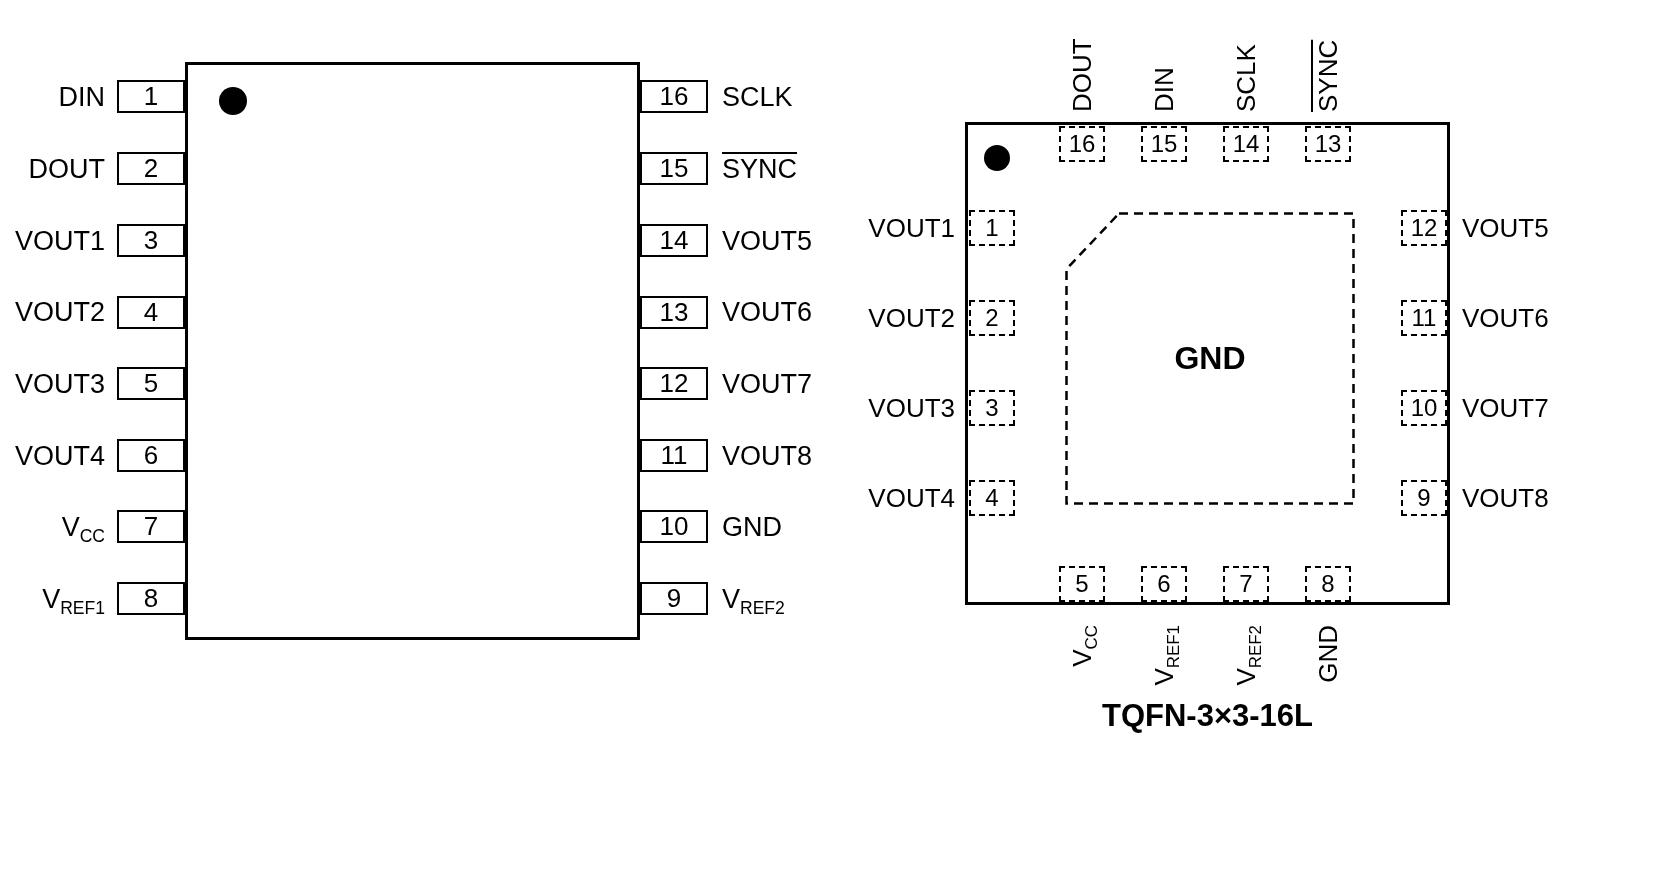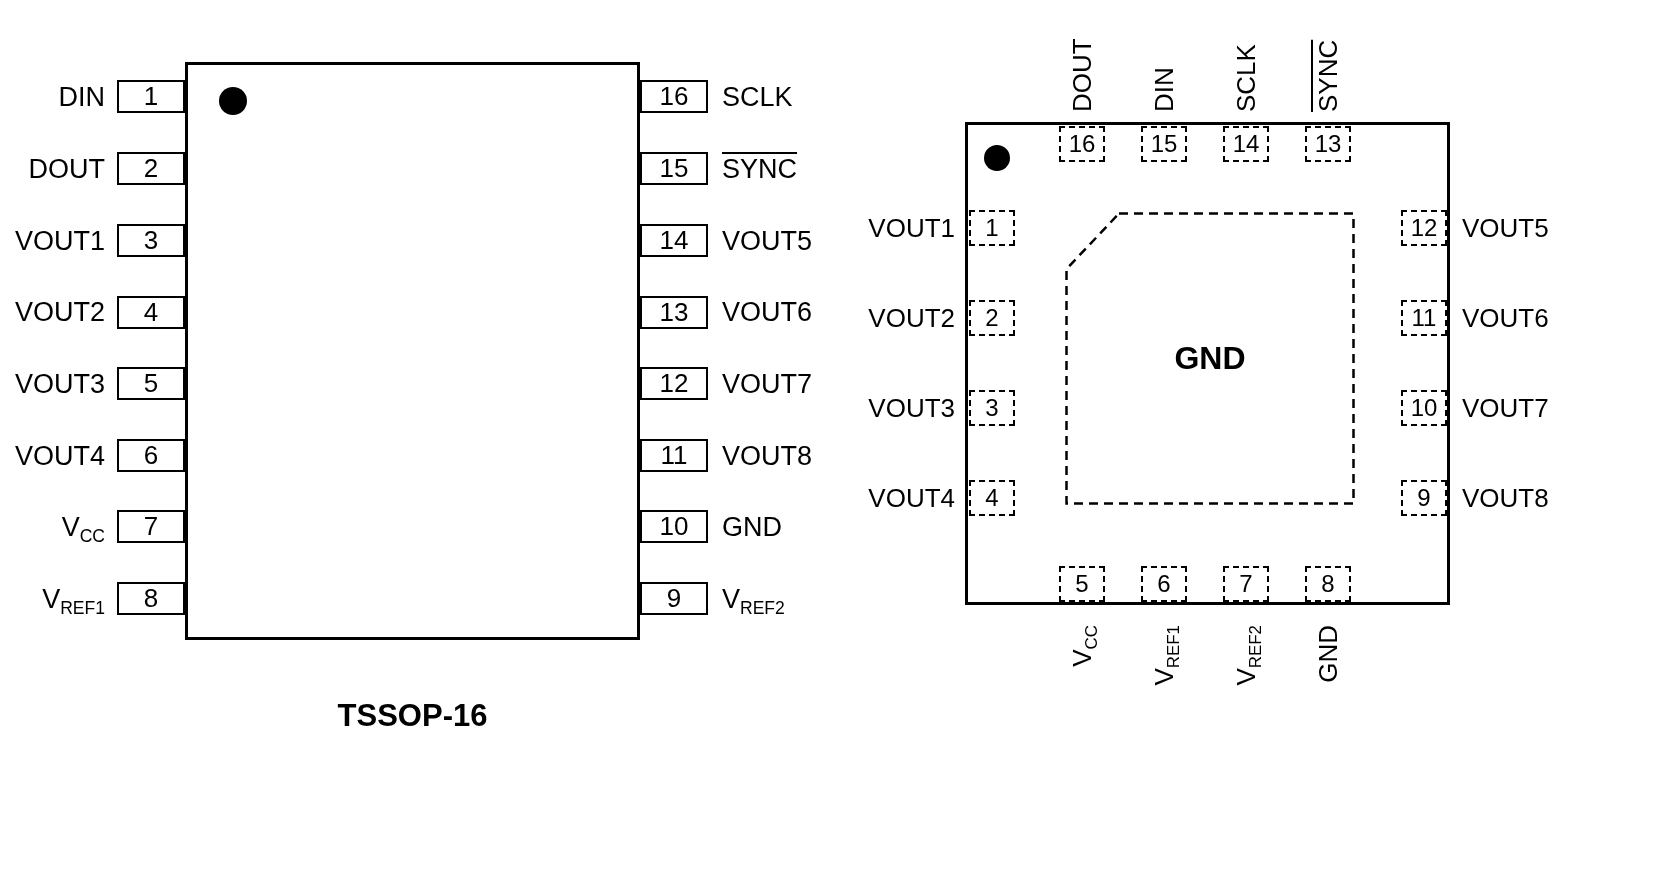--- a/index.html
+++ b/index.html
@@ -66,21 +66,20 @@
     <span class="lab lab-r" style="top:296px"><span>VOUT6</span><sub></sub></span>
     <span class="box" style="left:640px;top:367px">12</span>
     <span class="lab lab-r" style="top:368px"><span>VOUT7</span><sub></sub></span>
     <span class="box" style="left:640px;top:439px">11</span>
     <span class="lab lab-r" style="top:440px"><span>VOUT8</span><sub></sub></span>
     <span class="box" style="left:640px;top:510px">10</span>
     <span class="lab lab-r" style="top:511px"><span>GND</span><sub></sub></span>
     <span class="box" style="left:640px;top:582px">9</span>
     <span class="lab lab-r" style="top:583px"><span>V</span><sub>REF2</sub></span>
 
-    <div class="title" style="left:185px;top:698px;width:455px;">TSSOP-16</div>
   </div>
 
   <div class="area" style="left:860px;width:700px;">
 
     <div class="pkg-body" style="left:105px;top:122px;width:485px;height:483px;"></div>
     <div class="dot" style="left:124px;top:145px;width:26px;height:26px;"></div>
 
     <div style="position:absolute;left:205px;top:212px;">
       <svg width="290" height="293" viewBox="0 0 290 293">
         <path d="M 54 1.5 L 288.5 1.5 L 288.5 291.5 L 1.5 291.5 L 1.5 57 Z" fill="none" stroke="#000" stroke-width="2.5" stroke-dasharray="9,6"></path>
@@ -117,15 +116,16 @@
 
     <span class="qbox" style="left:199px;top:566px;">5</span>
     <span class="vlab vbot" style="right:492px;top:625px;"><span>V</span><sub>CC</sub></span>
     <span class="qbox" style="left:281px;top:566px;">6</span>
     <span class="vlab vbot" style="right:410px;top:625px;"><span>V</span><sub>REF1</sub></span>
     <span class="qbox" style="left:363px;top:566px;">7</span>
     <span class="vlab vbot" style="right:328px;top:625px;"><span>V</span><sub>REF2</sub></span>
     <span class="qbox" style="left:445px;top:566px;">8</span>
     <span class="vlab vbot" style="right:246px;top:625px;"><span>GND</span><sub></sub></span>
 
+    <div class="title" style="left:105px;top:698px;width:485px;">TQFN-3×3-16L</div>
   </div>
 
 </div>
 
 </body></html>

